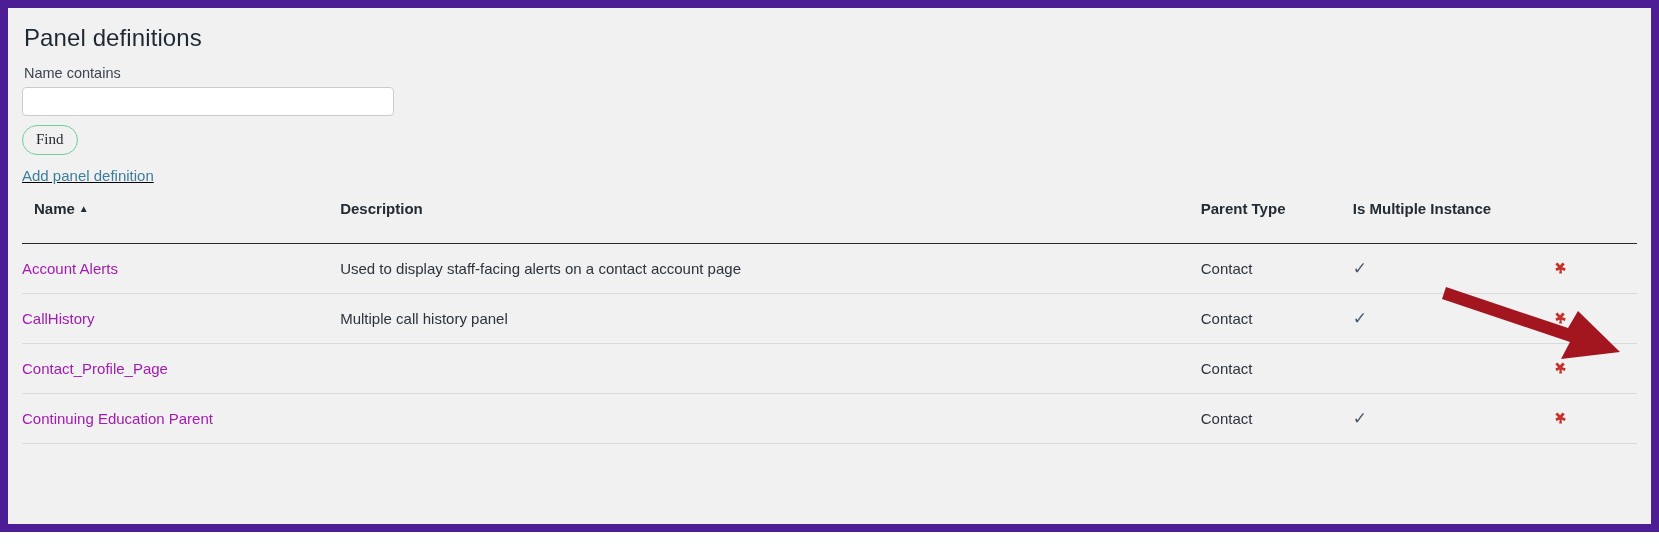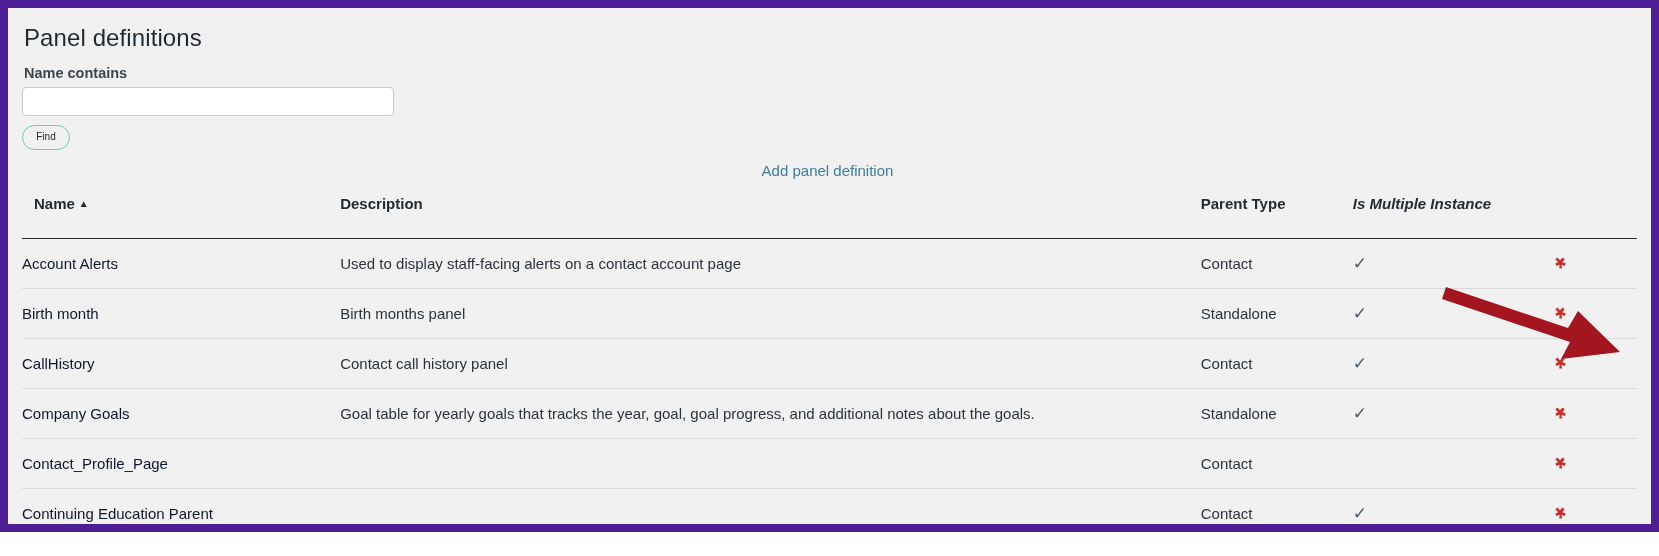--- a/index.html
+++ b/index.html
@@ -28,21 +28,21 @@
   .page-title {
     font-size: 24px;
     font-weight: 400;
     color: #1f2933;
     margin: 0;
     padding: 16px 0 10px 2px;
     letter-spacing: .1px;
   }
   .filter-label {
     font-size: 14.5px;
-    font-weight: bold;
+    font-weight: normal;
     color: #3c4450;
     padding: 3px 0 6px 2px;
   }
   .filter-input {
     display: block;
     width: 372px;
     height: 29px;
     box-sizing: border-box;
     border: 1px solid #c8cccf;
     border-radius: 4px;
@@ -51,33 +51,34 @@
     font-family: "Liberation Sans", sans-serif;
     color: #222;
     padding: 0 8px;
     outline: none;
   }
   .find-button {
     margin-top: 9px;
     display: inline-block;
     min-width: 48px;
     padding: 5px 13px 6px 13px;
-    font-size: 10px;
-    font-family: Liberation Sans, sans-serif;
+    font-size: 15px;
+    font-family: Liberation Serif, serif;
     color: #24292e;
     background: transparent;
     border: 1.6px solid #6fcf97;
     border-radius: 18px;
     cursor: pointer;
     line-height: 1.15;
   }
   .add-link-row {
-    text-align: center;
+    text-align: left;
     padding: 12px 4px 0 0;
     height: 24px;
+    text-decoration: underline;
   }
   .add-link {
     font-size: 15px;
     color: #3d7e9a;
     text-decoration: none;
     cursor: pointer;
   }
 
   table.defs {
     width: 100%;
@@ -91,36 +92,36 @@
     font-weight: bold;
     color: #232b33;
     padding: 0 0 26px 0;
     border-bottom: 1.6px solid #2b2b2b;
     vertical-align: bottom;
     white-space: nowrap;
   }
   th.col-name    { width: 306px; padding-left: 12px !important; }
   th.col-desc    { width: 860px; }
   th.col-parent  { width: 152px; margin-left: 8px; }
-  th.col-multi   { width: 198px; font-style: italic; }
+  th.col-multi   { width: 198px; }
   th.col-del     { width: 86px; }
 
   table.defs tbody td {
     font-size: 15px;
     color: #2c333c;
     padding: 15px 0 15px 0;
     border-bottom: 1px solid #d8dadd;
     vertical-align: middle;
     overflow: hidden;
     text-overflow: ellipsis;
     white-space: nowrap;
   }
   td.cell-name { padding-left: 12px; }
   td.cell-name a {
-    color: #0f172a;
+    color: #a21caf;
     text-decoration: none;
     cursor: pointer;
   }
   td.cell-multi { text-align: left; padding-left: 4px; }
   .check {
     color: #4a5a6a;
     font-size: 17px;
     line-height: 1;
   }
   td.cell-del { text-align: left; padding-left: 10px; }
@@ -182,41 +183,23 @@
           <tr>
             <td class="cell-name"><a href="#">Account Alerts</a></td>
             <td class="cell-desc">Used to display staff-facing alerts on a contact account page</td>
             <td class="cell-parent">Contact</td>
             <td class="cell-multi"><span class="check">✓</span></td>
             <td class="cell-del"><span class="del-icon"><svg viewBox="0 0 24 24" width="18" height="18" aria-hidden="true">
                   <path fill="#c9302c" d="M8.6 3.2 12 7.1l3.4-3.9 2.9 2.5L15 9.6l4.6 1.4-1.1 3.6L14 13.1l.7 4.9h-3.8l.7-4.9-4.5 1.5-1.1-3.6L9.6 9.6 5.7 5.7z"></path>
                 </svg></span></td>
           </tr>
           <tr>
-            <td class="cell-name"><a href="#">Birth month</a></td>
-            <td class="cell-desc">Birth months panel</td>
-            <td class="cell-parent">Standalone</td>
-            <td class="cell-multi"><span class="check">✓</span></td>
-            <td class="cell-del"><span class="del-icon"><svg viewBox="0 0 24 24" width="18" height="18" aria-hidden="true">
-                  <path fill="#c9302c" d="M8.6 3.2 12 7.1l3.4-3.9 2.9 2.5L15 9.6l4.6 1.4-1.1 3.6L14 13.1l.7 4.9h-3.8l.7-4.9-4.5 1.5-1.1-3.6L9.6 9.6 5.7 5.7z"></path>
-                </svg></span></td>
-          </tr>
-          <tr>
             <td class="cell-name"><a href="#">CallHistory</a></td>
-            <td class="cell-desc">Contact call history panel</td>
-            <td class="cell-parent">Contact</td>
-            <td class="cell-multi"><span class="check">✓</span></td>
-            <td class="cell-del"><span class="del-icon"><svg viewBox="0 0 24 24" width="18" height="18" aria-hidden="true">
-                  <path fill="#c9302c" d="M8.6 3.2 12 7.1l3.4-3.9 2.9 2.5L15 9.6l4.6 1.4-1.1 3.6L14 13.1l.7 4.9h-3.8l.7-4.9-4.5 1.5-1.1-3.6L9.6 9.6 5.7 5.7z"></path>
-                </svg></span></td>
-          </tr>
-          <tr>
-            <td class="cell-name"><a href="#">Company Goals</a></td>
-            <td class="cell-desc">Goal table for yearly goals that tracks the year, goal, goal progress, and additional notes about the goals.</td>
-            <td class="cell-parent">Standalone</td>
+            <td class="cell-desc">Multiple call history panel</td>
+            <td class="cell-parent">Contact</td>
             <td class="cell-multi"><span class="check">✓</span></td>
             <td class="cell-del"><span class="del-icon"><svg viewBox="0 0 24 24" width="18" height="18" aria-hidden="true">
                   <path fill="#c9302c" d="M8.6 3.2 12 7.1l3.4-3.9 2.9 2.5L15 9.6l4.6 1.4-1.1 3.6L14 13.1l.7 4.9h-3.8l.7-4.9-4.5 1.5-1.1-3.6L9.6 9.6 5.7 5.7z"></path>
                 </svg></span></td>
           </tr>
           <tr>
             <td class="cell-name"><a href="#">Contact_Profile_Page</a></td>
             <td class="cell-desc"></td>
             <td class="cell-parent">Contact</td>
             <td class="cell-multi"></td>

